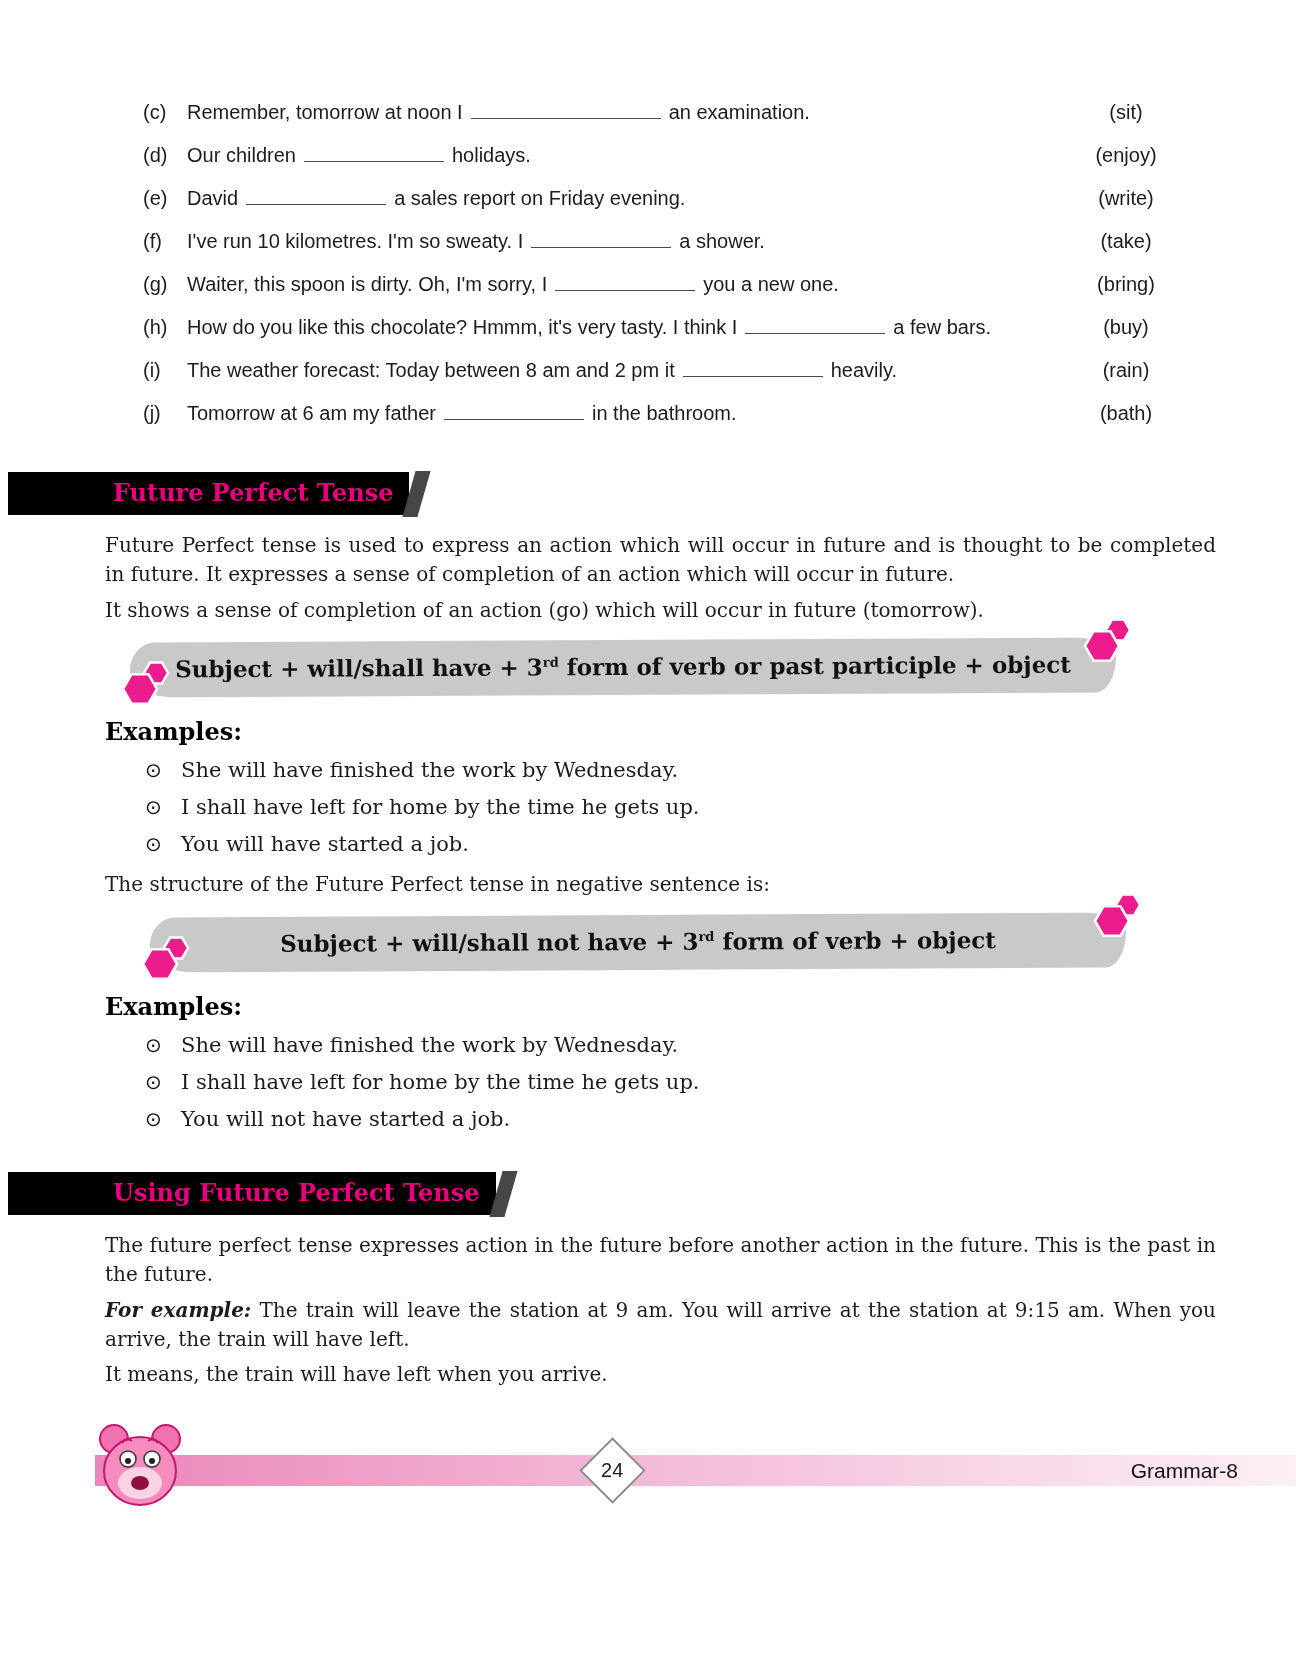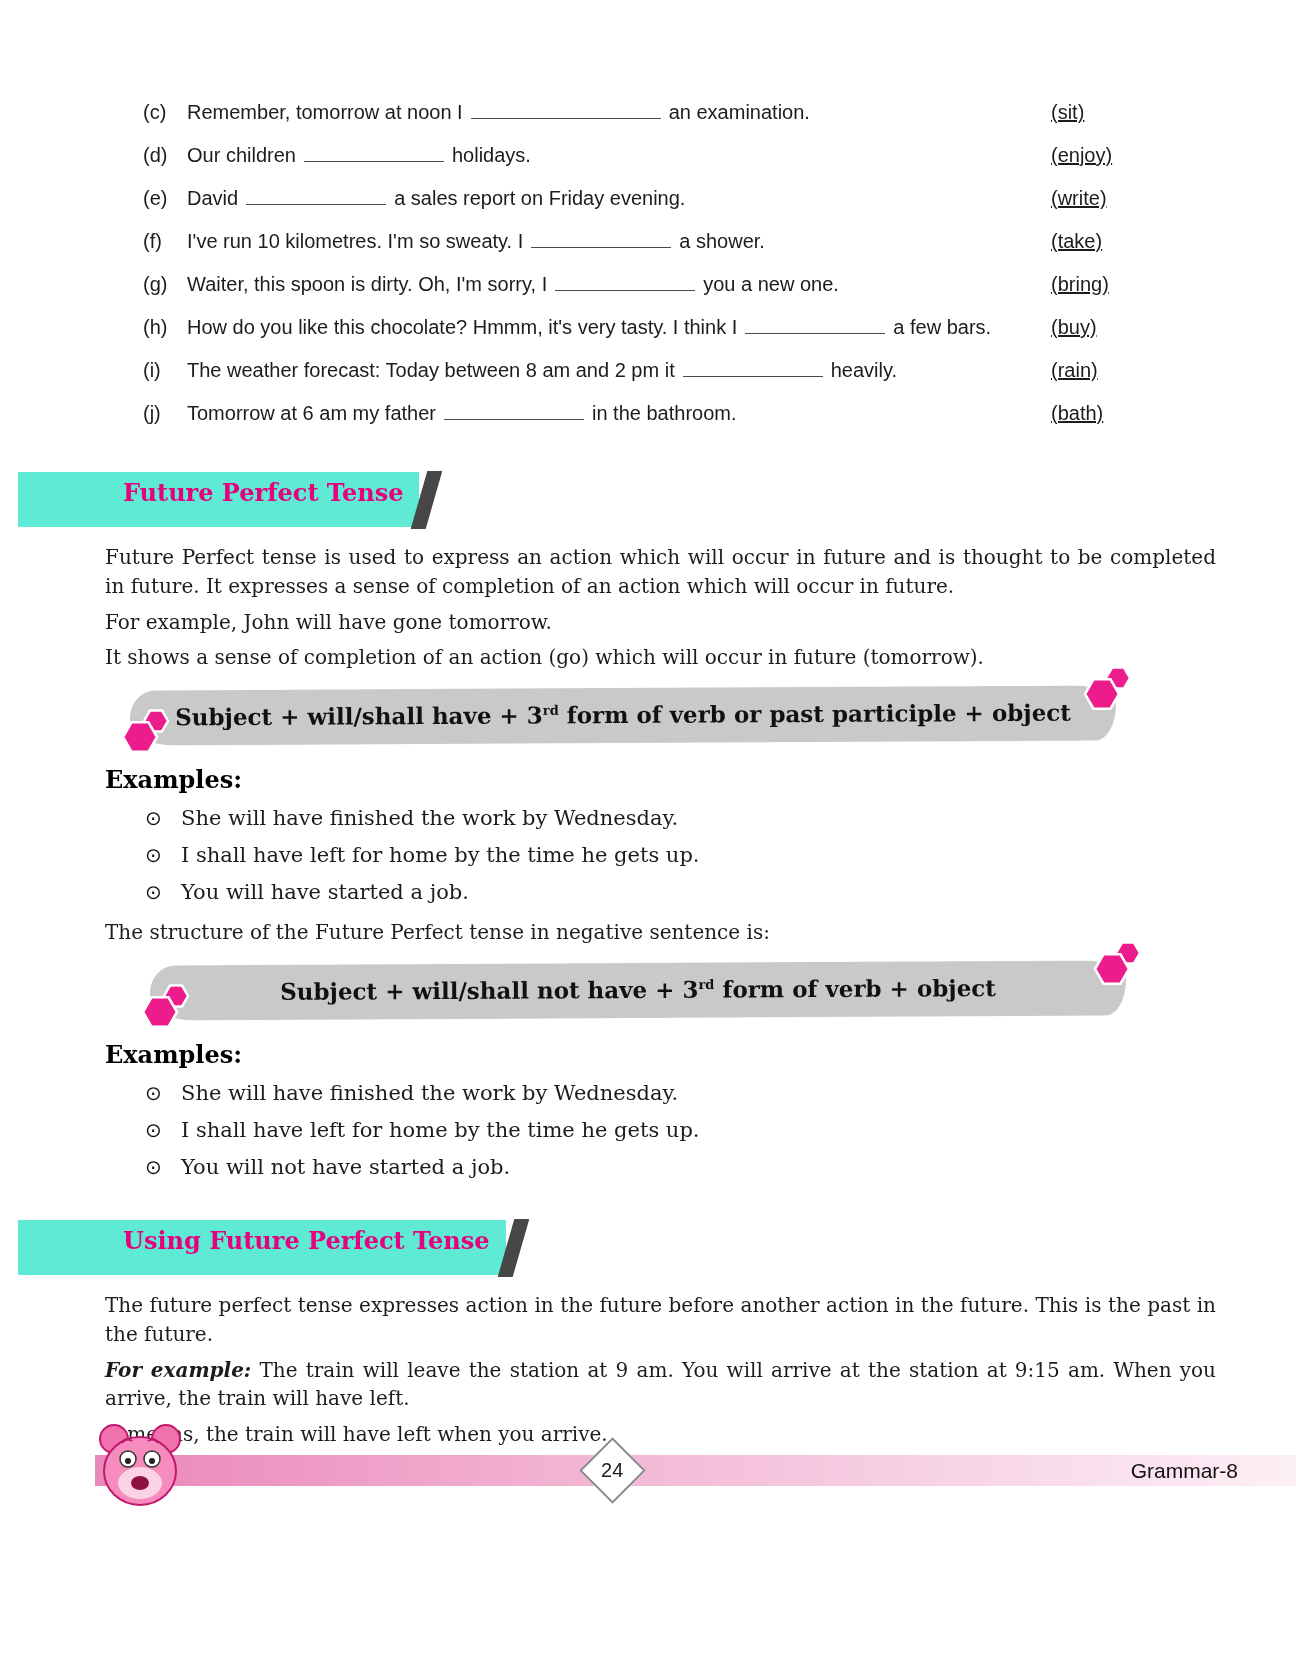--- a/index.html
+++ b/index.html
@@ -19,38 +19,38 @@
   .exercise { padding: 100px 95px 0 143px; }
   .ex-row {
     display: flex;
     align-items: baseline;
     margin-bottom: 19px;
     font-size: 20px;
     line-height: 1.2;
   }
   .ex-label { flex: 0 0 44px; }
   .ex-text { flex: 1 1 auto; }
-  .ex-hint { flex: 0 0 150px; text-align: left; text-decoration: underline; }
+  .ex-hint { flex: 0 0 150px; text-align: center; }
   .blank {
     display: inline-block;
     width: 140px;
     height: 0.95em;
     border-bottom: 1.5px solid #4a4a4a;
     margin: 0 8px;
     vertical-align: baseline;
   }
   .blank.wide { width: 190px; }
 
   
   .section-band {
     position: relative;
     display: inline-block;
-    background: #5eead4;
-    padding: 6px 16px 20px 105px;
-    margin: 28px 0 16px 18px;
+    background: #000000;
+    padding: 6px 16px 8px 105px;
+    margin: 28px 0 16px 8px;
   }
   .section-band::after {
     content: "";
     position: absolute;
     top: -1px;
     right: -15px;
     width: 15px;
     height: calc(100% + 3px);
     background: #474747;
     transform: skewX(-16deg);
@@ -228,21 +228,20 @@
   </section>
 
   
   <div class="section-band">
     <span class="band-title">Future Perfect Tense</span>
   </div>
 
   <div class="content">
 
     <p class="para justify">Future Perfect tense is used to express an action which will occur in future and is thought to be completed in future. It expresses a sense of completion of an action which will occur in future.</p>
-    <p class="para">For example, John will have gone tomorrow.</p>
     <p class="para">It shows a sense of completion of an action (go) which will occur in future (tomorrow).</p>
 
 
     <div class="formula-banner">
       <span class="hex-cluster hex-left">
         <svg width="58" height="58" viewBox="0 0 58 58">
           <polygon points="52,18 46,28.4 34,28.4 28,18 34,7.6 46,7.6" fill="#ec1c8d" stroke="#ffffff" stroke-width="2.5"></polygon>
           <polygon points="41,34 32.5,48.7 15.5,48.7 7,34 15.5,19.3 32.5,19.3" fill="#ec1c8d" stroke="#ffffff" stroke-width="2.5"></polygon>
         </svg>
       </span>

